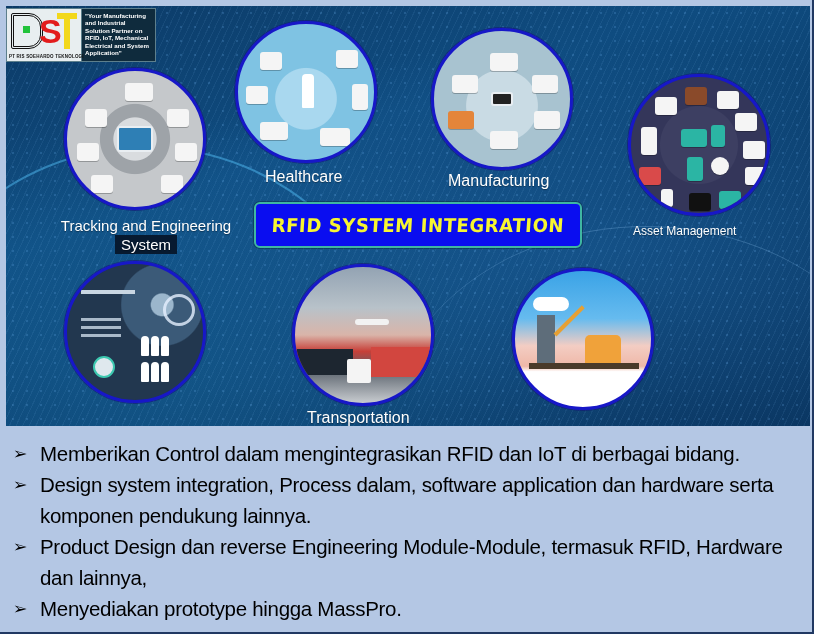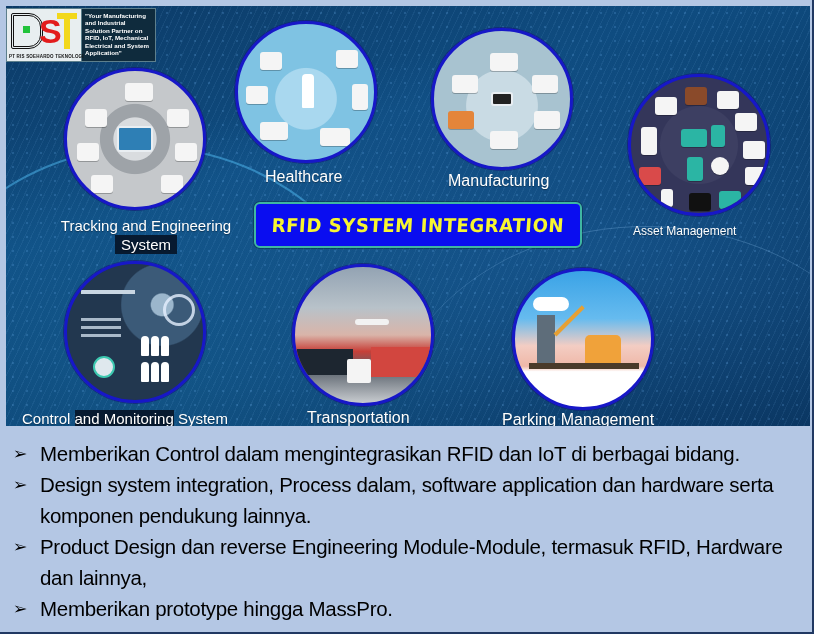--- a/index.html
+++ b/index.html
@@ -202,55 +202,53 @@
         <div style="position:absolute;left:14px;top:70px;width:40px;height:3px;background:#a9b9c9;"></div>
         <div class="person" style="left:74px;top:72px;"></div>
         <div class="person" style="left:84px;top:72px;"></div>
         <div class="person" style="left:94px;top:72px;"></div>
         <div class="person" style="left:74px;top:98px;"></div>
         <div class="person" style="left:84px;top:98px;"></div>
         <div class="person" style="left:94px;top:98px;"></div>
         <div style="position:absolute;left:26px;top:92px;width:22px;height:22px;border-radius:50%;border:2px solid #3cc8b0;background:#dfe8ee;"></div>
       </div>
     </div>
-    <div class="label lbl-control"><span>Control </span><span class="hl">and Monitoring</span><span> System</span></div>
 
     <div class="circle c-transport">
       <div class="inner">
         <div style="position:absolute;left:60px;top:52px;width:34px;height:6px;background:#f2f2f2;border-radius:3px;"></div>
         <div style="position:absolute;left:2px;top:82px;width:56px;height:26px;background:#1d2630;"></div>
         <div style="position:absolute;left:52px;top:92px;width:24px;height:24px;background:#f4f4f4;border-radius:2px;"></div>
         <div style="position:absolute;left:76px;top:80px;width:60px;height:30px;background:#d2463f;"></div>
       </div>
     </div>
     <div class="label lbl-transport">Transportation</div>
 
     <div class="circle c-parking">
       <div class="inner">
         <div style="position:absolute;left:18px;top:26px;width:36px;height:14px;background:#fff;border-radius:8px;"></div>
         <div style="position:absolute;left:22px;top:44px;width:18px;height:50px;background:#5e6d7a;"></div>
         <div style="position:absolute;left:40px;top:62px;width:40px;height:4px;background:#e6a034;transform:rotate(-45deg);transform-origin:left center;"></div>
         <div style="position:absolute;left:70px;top:64px;width:36px;height:30px;background:#f0a23a;border-radius:5px 5px 2px 2px;"></div>
         <div style="position:absolute;left:14px;top:92px;width:110px;height:6px;background:#4a3a2a;"></div>
       </div>
     </div>
-    <div class="label lbl-parking">Parking Management</div>
   </div>
 
   <div class="bullets">
     <div class="bullet">
       <span class="arrow">➢</span>
       <span class="txt">Memberikan  Control dalam mengintegrasikan RFID dan IoT di berbagai bidang.</span>
     </div>
     <div class="bullet">
       <span class="arrow">➢</span>
       <span class="txt">Design system integration, Process dalam, software application dan hardware serta komponen pendukung lainnya.</span>
     </div>
     <div class="bullet">
       <span class="arrow">➢</span>
       <span class="txt">Product Design dan reverse Engineering Module-Module, termasuk RFID, Hardware dan lainnya,</span>
     </div>
     <div class="bullet">
       <span class="arrow">➢</span>
-      <span class="txt">Memberikan prototype hingga MassPro.</span>
+      <span class="txt">Menyediakan prototype hingga MassPro.</span>
     </div>
   </div>
 </div>
 
 </body></html>

